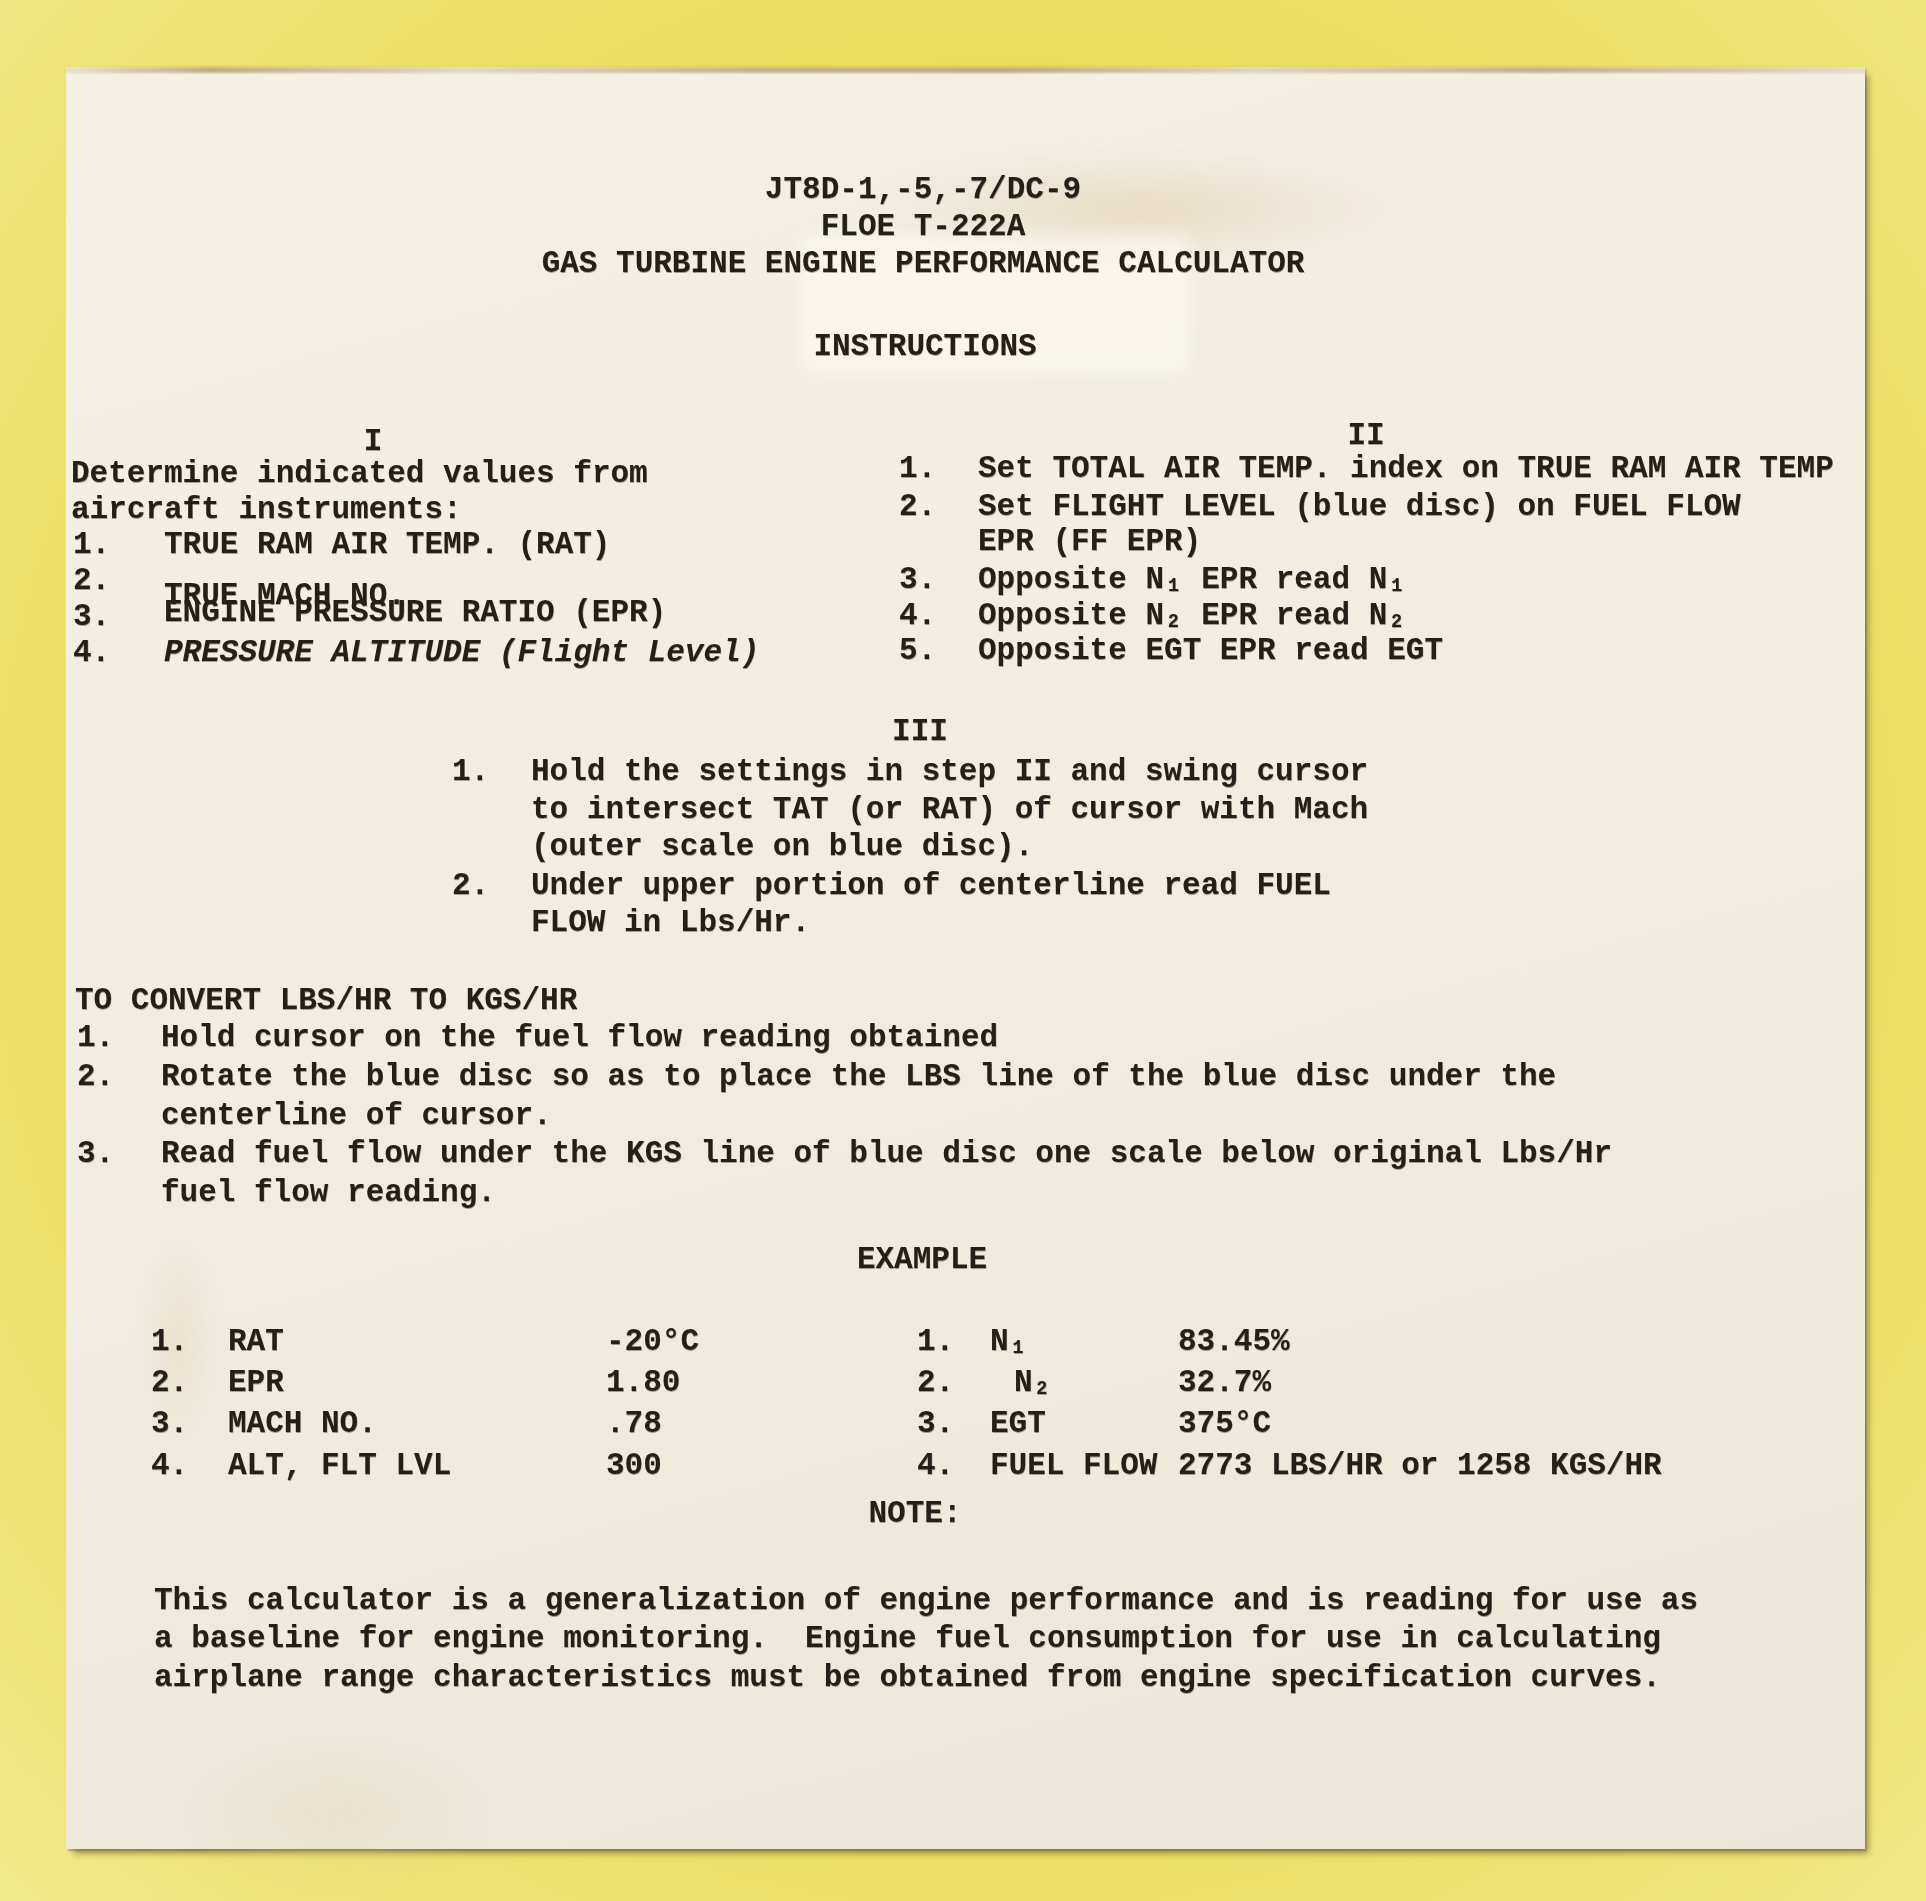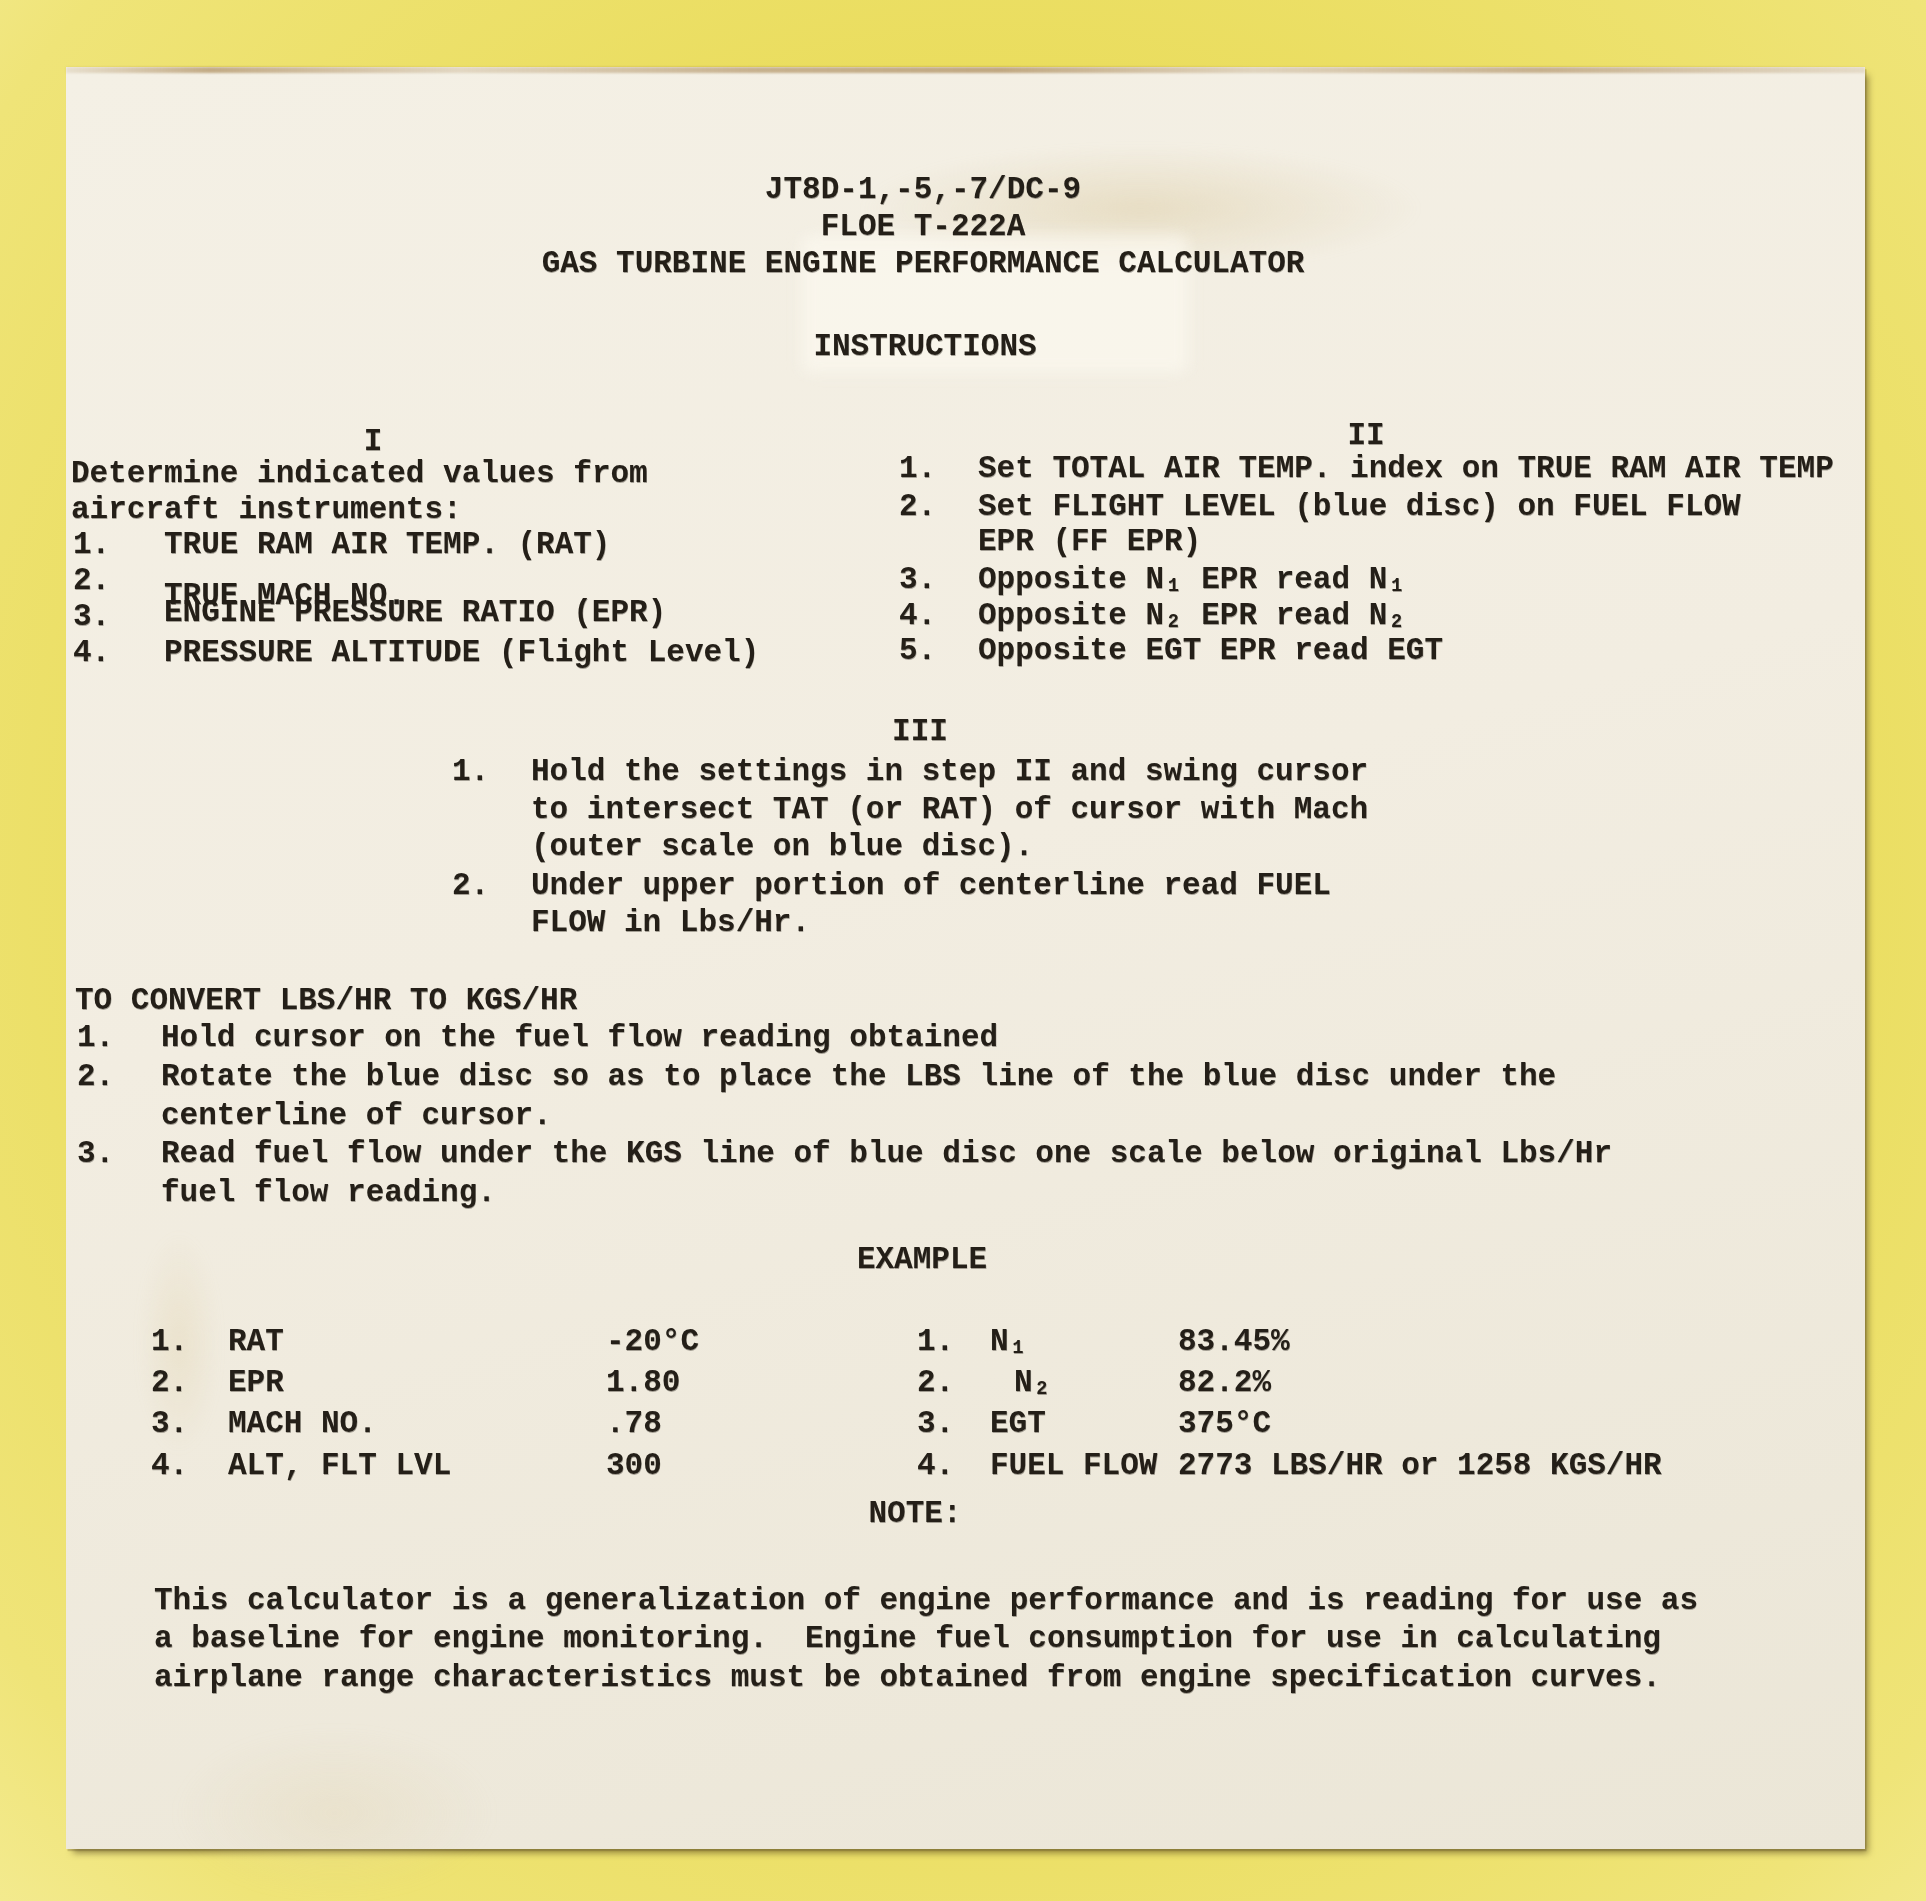--- a/index.html
+++ b/index.html
@@ -60,21 +60,21 @@
 <div class="t" style="left:71px;  top:457px;">Determine indicated values from</div>
 <div class="t" style="left:71px;  top:493px;">aircraft instruments:</div>
 
 <div class="t" style="left:73px;  top:528px;">1.</div>
 <div class="t" style="left:164px; top:528px;">TRUE RAM AIR TEMP. (RAT)</div>
 <div class="t" style="left:73px;  top:564px;">2.</div>
 <div class="t" style="left:164px; top:564px;margin-top:32px;">ENGINE PRESSURE RATIO (EPR)</div>
 <div class="t" style="left:73px;  top:600px;">3.</div>
 <div class="t" style="left:164px; top:579px;">TRUE MACH NO.</div>
 <div class="t" style="left:73px;  top:636px;">4.</div>
-<div class="t" style="left:164px; top:636px;">PRESSURE ALTITUDE (Flight Level)</div>
+<div class="t" style="left:164px; top:636px;font-style:italic;">PRESSURE ALTITUDE (Flight Level)</div>
 
 <div class="t ctr" style="left:1366px; top:419px;">II</div>
 
 <div class="t" style="left:899px; top:452px;">1.</div>
 <div class="t" style="left:978px; top:452px;">Set TOTAL AIR TEMP. index on TRUE RAM AIR TEMP</div>
 
 <div class="t" style="left:899px; top:490px;">2.</div>
 <div class="t" style="left:978px; top:490px;">Set FLIGHT LEVEL (blue disc) on FUEL FLOW</div>
 <div class="t" style="left:978px; top:525px;">EPR (FF EPR)</div>
 
@@ -122,21 +122,21 @@
 <div class="t" style="left:606px; top:1407px;">.78</div>
 <div class="t" style="left:151px; top:1449px;">4.</div>
 <div class="t" style="left:228px; top:1449px;">ALT, FLT LVL</div>
 <div class="t" style="left:606px; top:1449px;">300</div>
 
 <div class="t" style="left:917px; top:1325px;">1.</div>
 <div class="t" style="left:990px; top:1325px;">N₁</div>
 <div class="t" style="left:1178px; top:1325px;">83.45%</div>
 <div class="t" style="left:917px; top:1366px;">2.</div>
 <div class="t" style="left:990px; top:1366px;margin-left:24px;">N₂</div>
-<div class="t" style="left:1178px; top:1366px;">82.2%</div>
+<div class="t" style="left:1178px; top:1366px;">32.7%</div>
 <div class="t" style="left:917px; top:1407px;">3.</div>
 <div class="t" style="left:990px; top:1407px;">EGT</div>
 <div class="t" style="left:1178px; top:1407px;">375°C</div>
 <div class="t" style="left:917px; top:1449px;">4.</div>
 <div class="t" style="left:990px; top:1449px;">FUEL FLOW</div>
 <div class="t" style="left:1178px; top:1449px;">2773 LBS/HR or 1258 KGS/HR</div>
 
 <div class="t ctr" style="left:915px; top:1497px;">NOTE:</div>
 <div class="t" style="left:154px; top:1584px;">This calculator is a generalization of engine performance and is reading for use as</div>
 <div class="t" style="left:154px; top:1622px;">a baseline for engine monitoring.  Engine fuel consumption for use in calculating</div>

